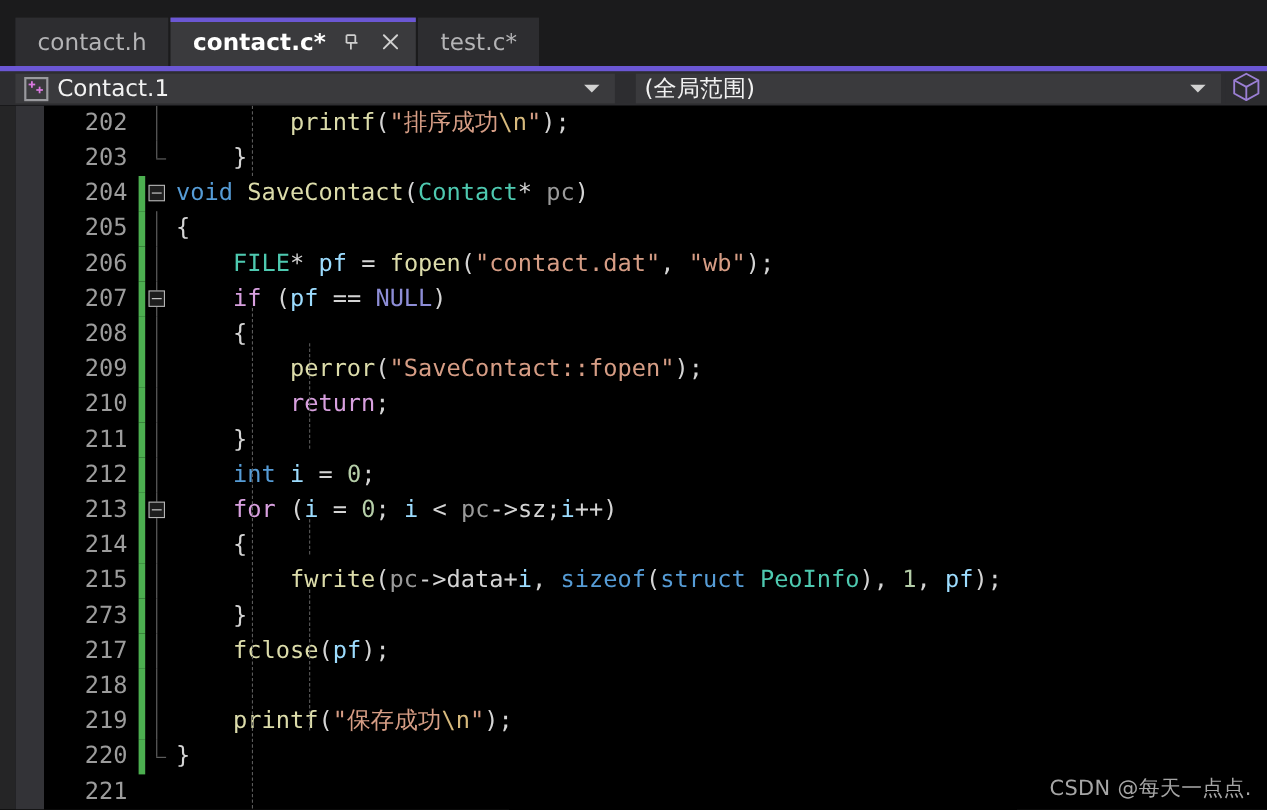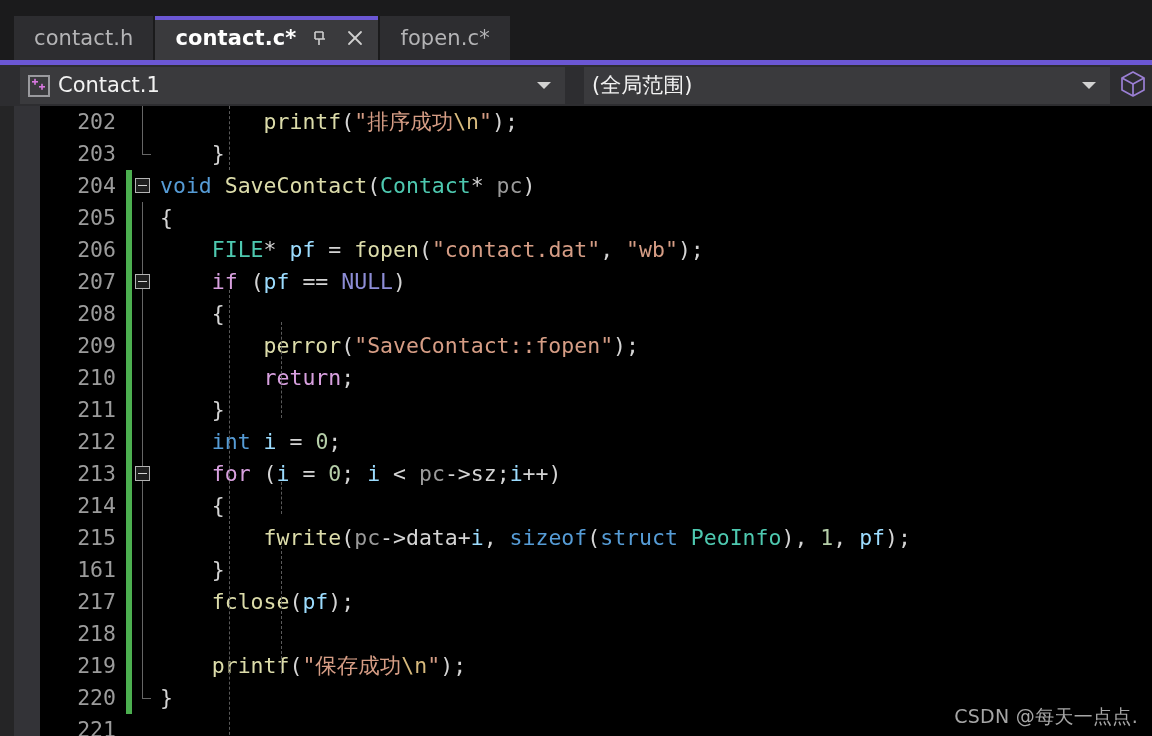--- a/index.html
+++ b/index.html
@@ -78,27 +78,27 @@
   .tab-icon svg { display: block; }
 
   .accentline {
     height: 5px;
     background: #6b57d4;
     flex: 0 0 auto;
   }
 
   
   .navbar {
-    height: 41px;
+    height: 31px;
     background: #2d2d30;
     display: flex;
     align-items: stretch;
     flex: 0 0 auto;
     box-sizing: border-box;
-    padding: 2px 0 2px 10px;
+    padding: 2px 0 2px 4px;
   }
   .nav-combo {
     background: #3a3a3d;
     display: flex;
     align-items: center;
     box-sizing: border-box;
     position: relative;
   }
   .nav-combo.left {
     width: 545px;
@@ -330,21 +330,21 @@
         <svg width="20" height="20" viewBox="0 0 20 20">
           <g stroke="#cfcfcf" stroke-width="1.8" stroke-linecap="round">
             <line x1="4" y1="4" x2="16" y2="16"></line>
             <line x1="16" y1="4" x2="4" y2="16"></line>
           </g>
         </svg>
       </span>
     </div>
 
     <div class="tab inactive">
-      <span class="tab-label">fopen.c*</span>
+      <span class="tab-label">test.c*</span>
     </div>
   </div>
 
   <div class="accentline"></div>
 
   <div class="navbar">
     <div class="nav-combo left">
       <span class="cpp-badge">
         <svg width="16" height="16" viewBox="0 0 16 16">
           <g fill="#d978e0">
@@ -390,21 +390,21 @@
           <div class="line"><div class="lnum">206</div><div class="changebar changed"></div><div class="glyphcol"><div class="vline"></div></div><div class="codetext"><span class="t-plain">    </span><span class="t-type">FILE</span><span class="t-star">*</span><span class="t-plain"> </span><span class="t-var">pf</span><span class="t-plain"> </span><span class="t-op">=</span><span class="t-plain"> </span><span class="t-func">fopen</span><span class="t-punc">(</span><span class="t-str">"contact.dat"</span><span class="t-punc">,</span><span class="t-plain"> </span><span class="t-str">"wb"</span><span class="t-punc">)</span><span class="t-punc">;</span></div></div>
           <div class="line"><div class="lnum">207</div><div class="changebar changed"></div><div class="glyphcol"><div class="vline"></div><div class="collapse-box"></div></div><div class="codetext"><span class="t-plain">    </span><span class="t-ctrl">if</span><span class="t-plain"> </span><span class="t-punc">(</span><span class="t-var">pf</span><span class="t-plain"> </span><span class="t-op">==</span><span class="t-plain"> </span><span class="t-macro">NULL</span><span class="t-punc">)</span></div></div>
           <div class="line"><div class="lnum">208</div><div class="changebar changed"></div><div class="glyphcol"><div class="vline"></div></div><div class="codetext"><span class="t-plain">    </span><span class="t-punc">{</span></div></div>
           <div class="line"><div class="lnum">209</div><div class="changebar changed"></div><div class="glyphcol"><div class="vline"></div></div><div class="codetext"><span class="t-plain">        </span><span class="t-func">perror</span><span class="t-punc">(</span><span class="t-str">"SaveContact::fopen"</span><span class="t-punc">)</span><span class="t-punc">;</span></div></div>
           <div class="line"><div class="lnum">210</div><div class="changebar changed"></div><div class="glyphcol"><div class="vline"></div></div><div class="codetext"><span class="t-plain">        </span><span class="t-ctrl">return</span><span class="t-punc">;</span></div></div>
           <div class="line"><div class="lnum">211</div><div class="changebar changed"></div><div class="glyphcol"><div class="vline"></div></div><div class="codetext"><span class="t-plain">    </span><span class="t-punc">}</span></div></div>
           <div class="line"><div class="lnum">212</div><div class="changebar changed"></div><div class="glyphcol"><div class="vline"></div></div><div class="codetext"><span class="t-plain">    </span><span class="t-kw">int</span><span class="t-plain"> </span><span class="t-var">i</span><span class="t-plain"> </span><span class="t-op">=</span><span class="t-plain"> </span><span class="t-num">0</span><span class="t-punc">;</span></div></div>
           <div class="line"><div class="lnum">213</div><div class="changebar changed"></div><div class="glyphcol"><div class="vline"></div><div class="collapse-box"></div></div><div class="codetext"><span class="t-plain">    </span><span class="t-ctrl">for</span><span class="t-plain"> </span><span class="t-punc">(</span><span class="t-var">i</span><span class="t-plain"> </span><span class="t-op">=</span><span class="t-plain"> </span><span class="t-num">0</span><span class="t-punc">;</span><span class="t-plain"> </span><span class="t-var">i</span><span class="t-plain"> </span><span class="t-op">&lt;</span><span class="t-plain"> </span><span class="t-param">pc</span><span class="t-op">-&gt;</span><span class="t-plain">sz</span><span class="t-punc">;</span><span class="t-var">i</span><span class="t-op">++</span><span class="t-punc">)</span></div></div>
           <div class="line"><div class="lnum">214</div><div class="changebar changed"></div><div class="glyphcol"><div class="vline"></div></div><div class="codetext"><span class="t-plain">    </span><span class="t-punc">{</span></div></div>
           <div class="line"><div class="lnum">215</div><div class="changebar changed"></div><div class="glyphcol"><div class="vline"></div></div><div class="codetext"><span class="t-plain">        </span><span class="t-func">fwrite</span><span class="t-punc">(</span><span class="t-param">pc</span><span class="t-op">-&gt;</span><span class="t-plain">data</span><span class="t-op">+</span><span class="t-var">i</span><span class="t-punc">,</span><span class="t-plain"> </span><span class="t-kw">sizeof</span><span class="t-punc">(</span><span class="t-kw">struct</span><span class="t-plain"> </span><span class="t-type">PeoInfo</span><span class="t-punc">)</span><span class="t-punc">,</span><span class="t-plain"> </span><span class="t-num">1</span><span class="t-punc">,</span><span class="t-plain"> </span><span class="t-var">pf</span><span class="t-punc">)</span><span class="t-punc">;</span></div></div>
-          <div class="line"><div class="lnum">161</div><div class="changebar changed"></div><div class="glyphcol"><div class="vline"></div></div><div class="codetext"><span class="t-plain">    </span><span class="t-punc">}</span></div></div>
+          <div class="line"><div class="lnum">273</div><div class="changebar changed"></div><div class="glyphcol"><div class="vline"></div></div><div class="codetext"><span class="t-plain">    </span><span class="t-punc">}</span></div></div>
           <div class="line"><div class="lnum">217</div><div class="changebar changed"></div><div class="glyphcol"><div class="vline"></div></div><div class="codetext"><span class="t-plain">    </span><span class="t-func">fclose</span><span class="t-punc">(</span><span class="t-var">pf</span><span class="t-punc">)</span><span class="t-punc">;</span></div></div>
           <div class="line"><div class="lnum">218</div><div class="changebar changed"></div><div class="glyphcol"><div class="vline"></div></div></div>
           <div class="line"><div class="lnum">219</div><div class="changebar changed"></div><div class="glyphcol"><div class="vline"></div></div><div class="codetext"><span class="t-plain">    </span><span class="t-func">printf</span><span class="t-punc">(</span><span class="t-str">"保存成功</span><span class="t-esc">\n</span><span class="t-str">"</span><span class="t-punc">)</span><span class="t-punc">;</span></div></div>
           <div class="line"><div class="lnum">220</div><div class="changebar changed"></div><div class="glyphcol"><div class="vline end"></div></div><div class="codetext"><span class="t-punc">}</span></div></div>
           <div class="line"><div class="lnum">221</div><div class="changebar"></div><div class="glyphcol"></div><div class="codetext"></div></div>
         </div>
       <div class="guides" id="guides">
           <div class="guide" style="left: 189px; top: 0px; height: 64px;"></div>
           <div class="guide" style="left: 189px; top: 184px; height: 480px;"></div>
           <div class="guide" style="left: 241px; top: 216px; height: 96px;"></div>

